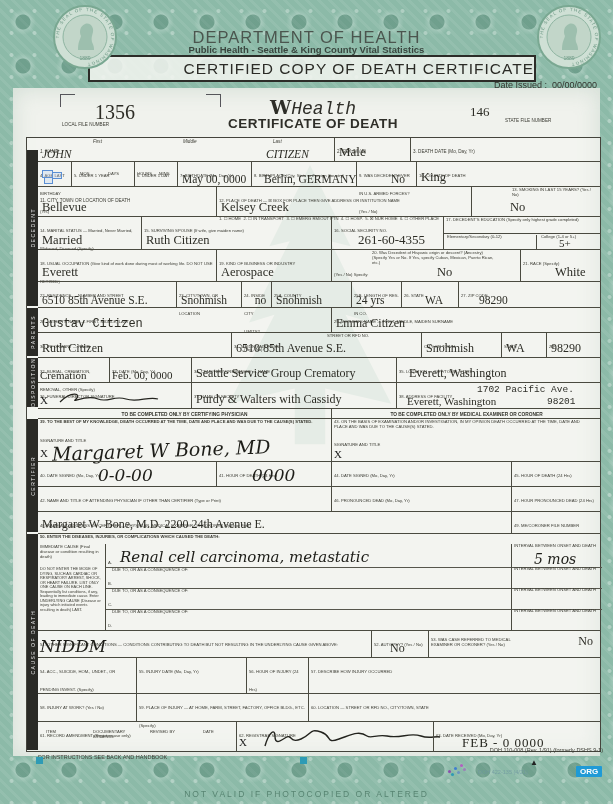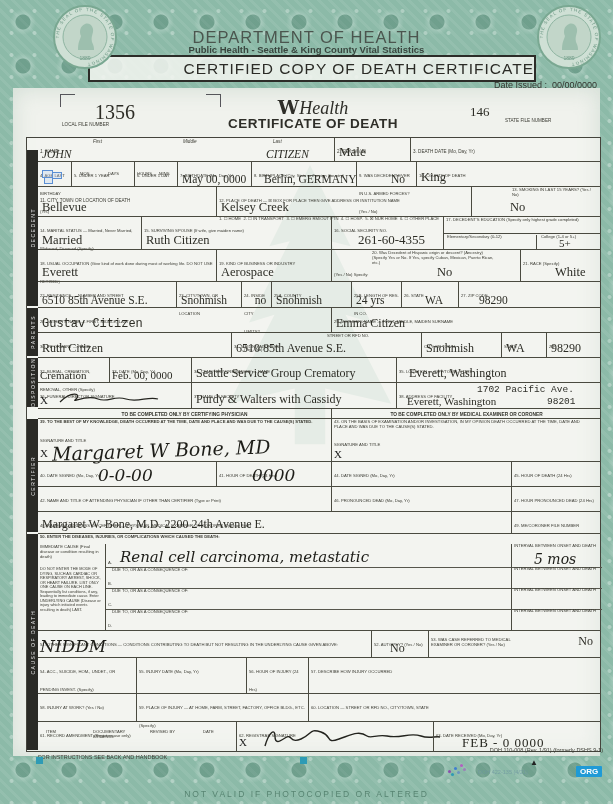--- a/index.html
+++ b/index.html
@@ -91,21 +91,21 @@
 
   <svg class="tree" width="260" height="330" viewBox="0 0 100 130">
     <path d="M50,2 L66,34 L58,32 L74,64 L64,61 L82,96 L56,90 L56,112 L44,112 L44,90 L18,96 L36,61 L26,64 L42,32 L34,34 Z" fill="#5f9a80"></path>
   </svg>
 
   <div class="crop tl" style="left:60px;top:94px;"></div>
   <div class="crop tr" style="left:206px;top:94px;"></div>
   <div style="position:absolute;left:95px;top:101px;font-size:20px;" class="typed">1356</div>
   <div class="tiny" style="position:absolute;left:62px;top:122px;">LOCAL FILE NUMBER</div>
   <div style="position:absolute;left:243px;top:96px;width:140px;text-align:center;">
-    <span style="font-family:'DejaVu Serif',serif;font-weight:bold;font-size:19px;">W</span><span style="font-family:Liberation Serif, serif;font-style:italic;font-size:18px;">Health</span>
+    <span style="font-family:'DejaVu Serif',serif;font-weight:bold;font-size:19px;">W</span><span style="font-family:Liberation Mono, monospace;font-style:italic;font-size:18px;">Health</span>
   </div>
   <div style="position:absolute;left:218px;top:116px;width:190px;text-align:center;font-size:13.5px;font-weight:bold;letter-spacing:.5px;">CERTIFICATE OF DEATH</div>
   <div class="typed" style="position:absolute;left:470px;top:104px;font-size:13px;">146</div>
   <div class="tiny" style="position:absolute;left:505px;top:118px;">STATE FILE NUMBER</div>
 
   <div class="form">
     <div class="strips">
       <div class="strip" style="top:12px;height:156px;">
           <span>DECEDENT</span>
         </div>

